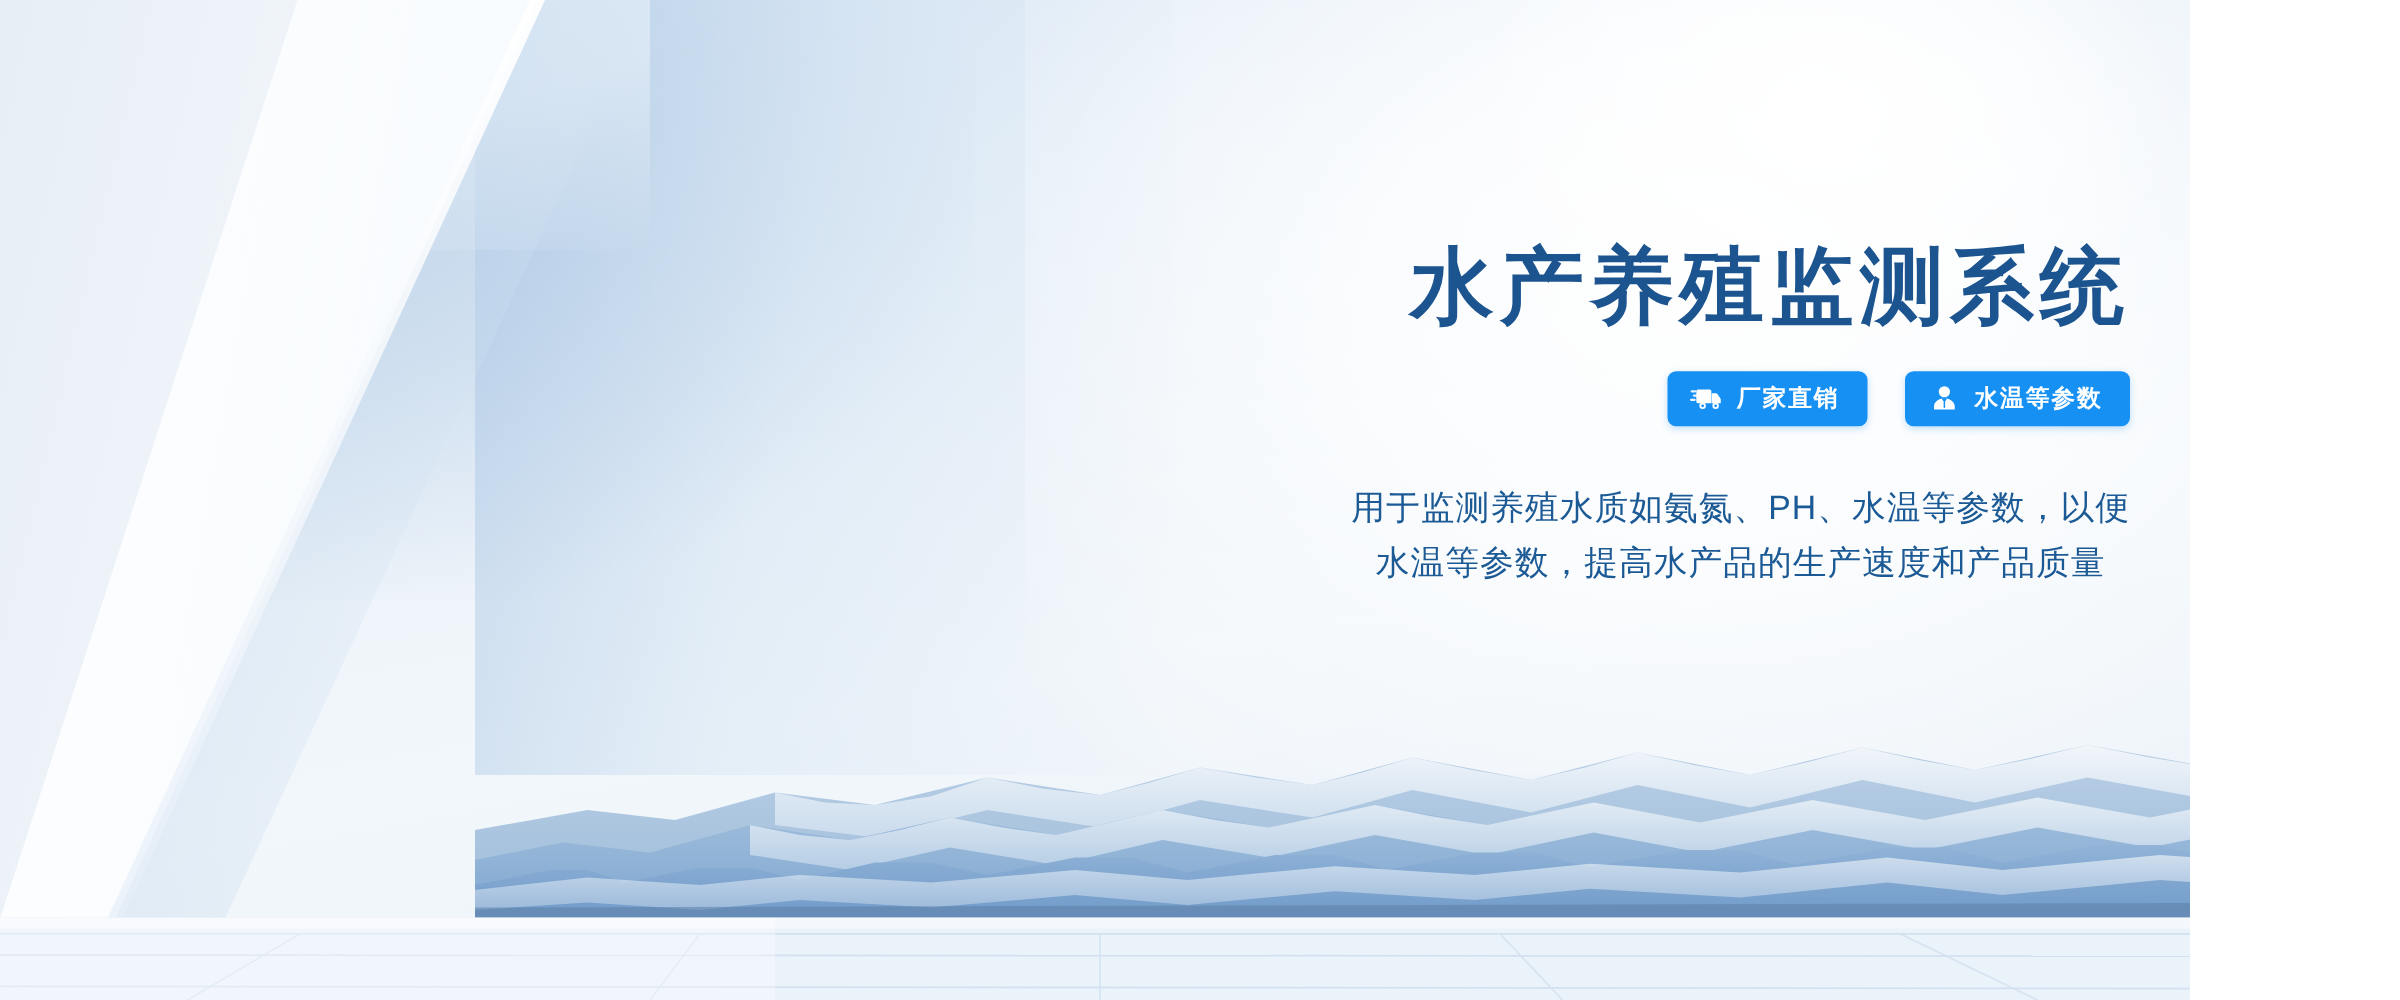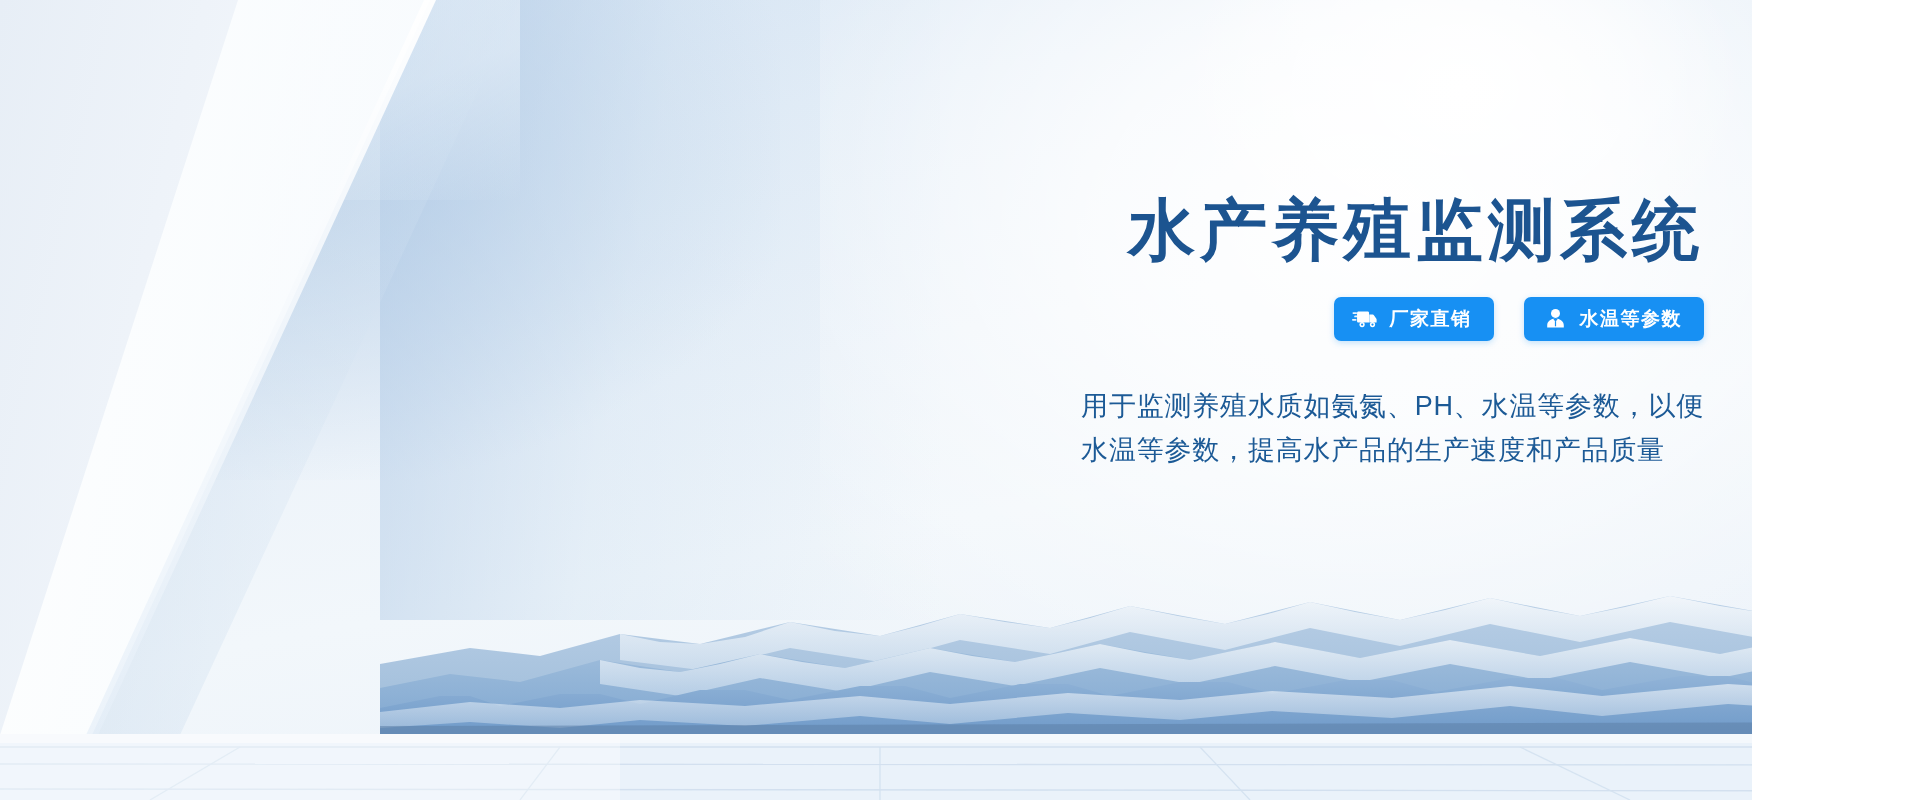--- a/index.html
+++ b/index.html
@@ -102,21 +102,21 @@
     display:flex;align-items:center;gap:11px;
     background:#1790f3;color:#ffffff;
     border-radius:7px;padding:9px 22px 9px 18px;
     font-size:19px;font-weight:bold;letter-spacing:1.5px;
     box-shadow:0 2px 6px rgba(23,144,243,.25);
   }
   .badge-icon{width:27px;height:24px;display:block;flex:none;}
   .badge-icon svg{display:block;width:27px;height:24px;}
 
   .desc{
-    text-align:left;color:#1c5a96;
+    text-align:center;color:#1c5a96;
     font-size:27px;line-height:1.62;letter-spacing:.8px;font-weight:500;
     text-shadow:0 1px 2px rgba(255,255,255,.5);
     margin-left:20px;
   }
   .desc div{white-space:nowrap;}
 </style>
 </head>
 <body>
 
 <div class="banner">

